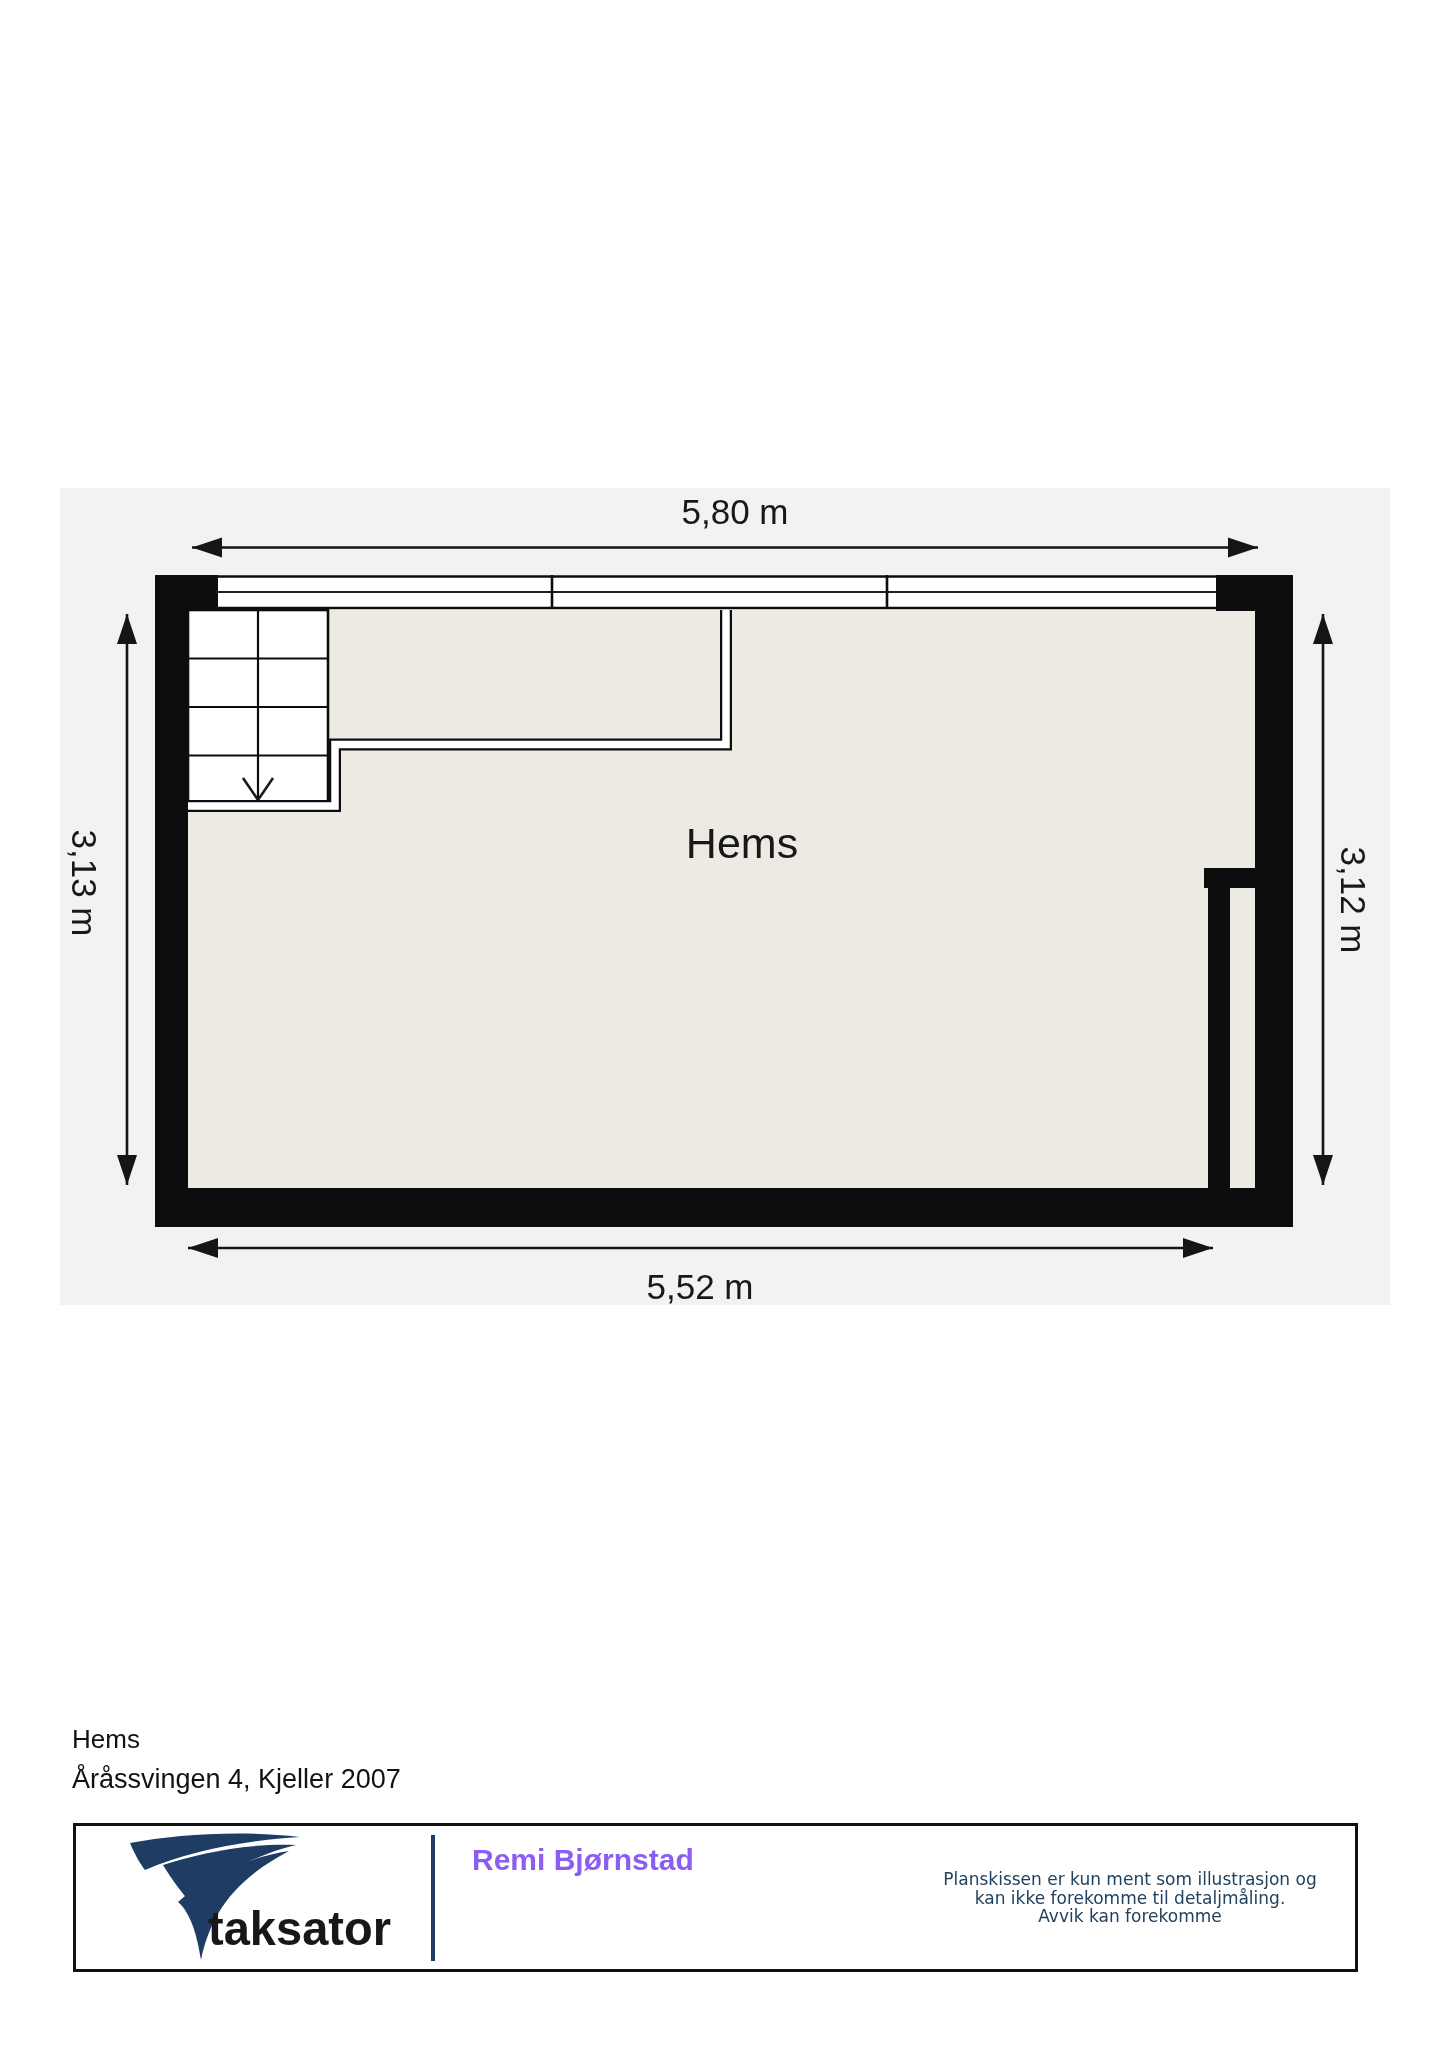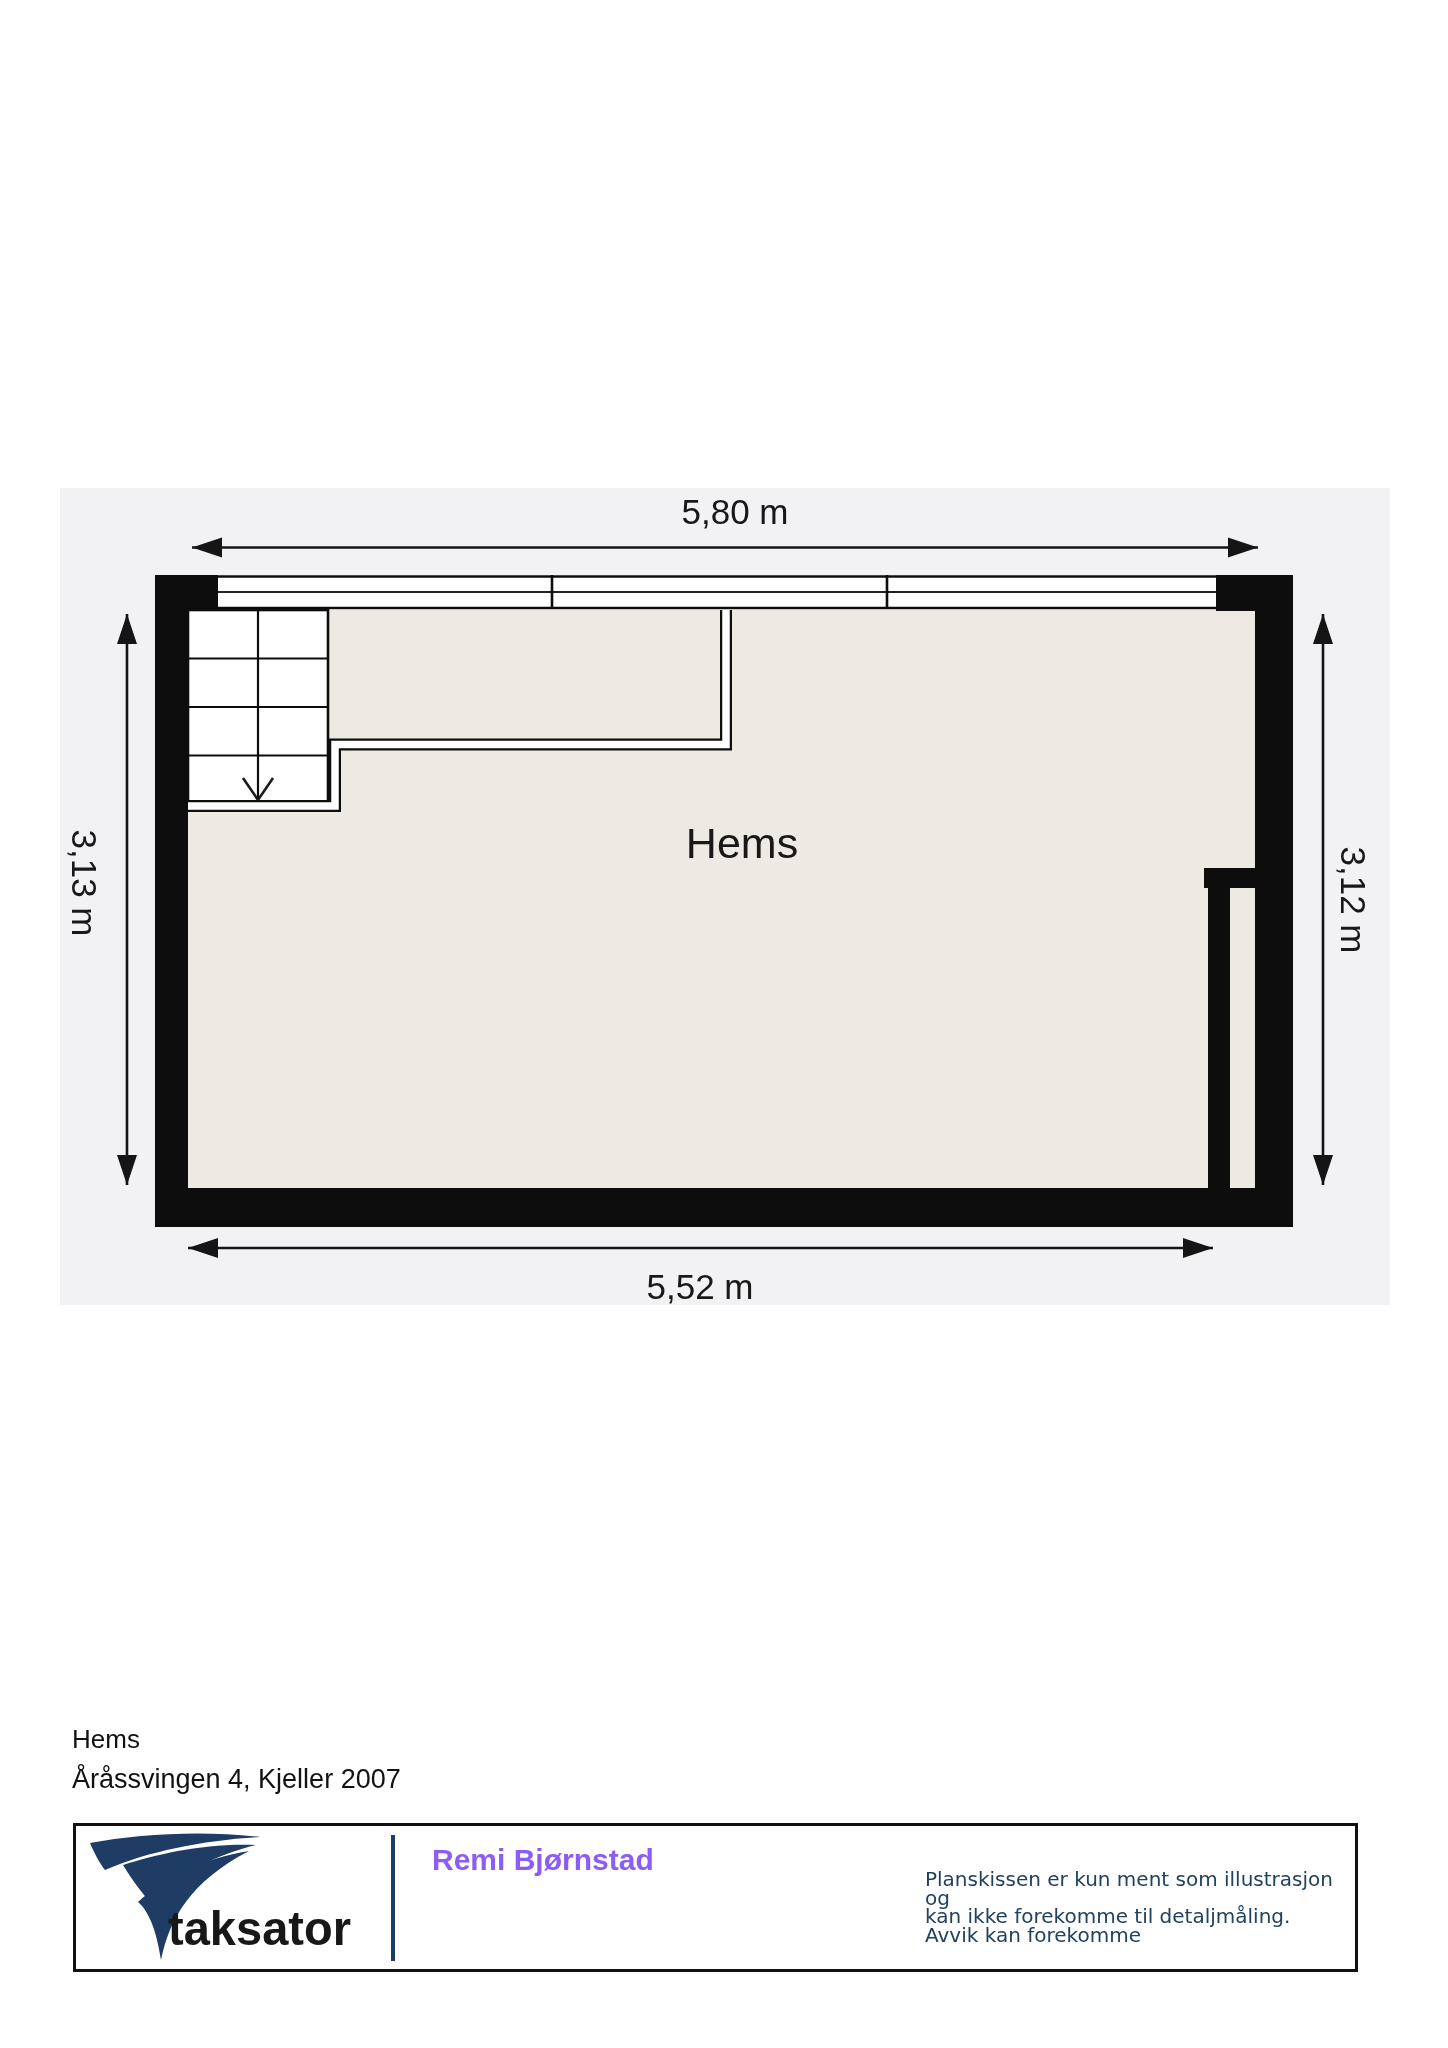--- a/index.html
+++ b/index.html
@@ -8,25 +8,25 @@
   #plan-svg{position:absolute;left:0;top:0;}
   svg text{font-family:"Liberation Sans",sans-serif;fill:#181818;}
   .dim-label{font-size:35px;}
   .room-label{font-size:43px;}
   .caption{position:absolute;left:72px;color:#121212;}
   #caption-floor{top:1724px;font-size:26px;}
   #caption-address{top:1764px;font-size:27px;}
   #footer-box{position:absolute;left:73px;top:1823px;width:1285px;height:149px;
     background:#ffffff;border:3px solid #111111;box-sizing:border-box;
     display:flex;align-items:stretch;}
-  #logo-cell{width:315px;flex:0 0 auto;position:relative;}
+  #logo-cell{width:315px;flex:0 0 auto;position:relative;margin-left:40px;}
   #footer-divider{width:4px;height:126px;align-self:center;flex:0 0 auto;}
   #contact-cell{padding:17px 0 0 37px;line-height:34px;font-weight:bold;font-size:30px;white-space:nowrap;}
   #disclaimer-cell{margin-left:auto;margin-right:20px;padding-top:44px;width:410px;
-    font-family:"DejaVu Sans",sans-serif;font-size:20px;line-height:18.5px;}
+    text-align:center;font-family:"DejaVu Sans",sans-serif;font-size:17px;line-height:18.5px;}
 </style>
 </head>
 <body>
 
 <div id="page">
 
   <svg id="plan-svg" width="1448" height="1400" viewBox="0 0 1448 1400">
 
     <rect x="60" y="488" width="1330" height="817" fill="#f2f2f4"></rect>
 

